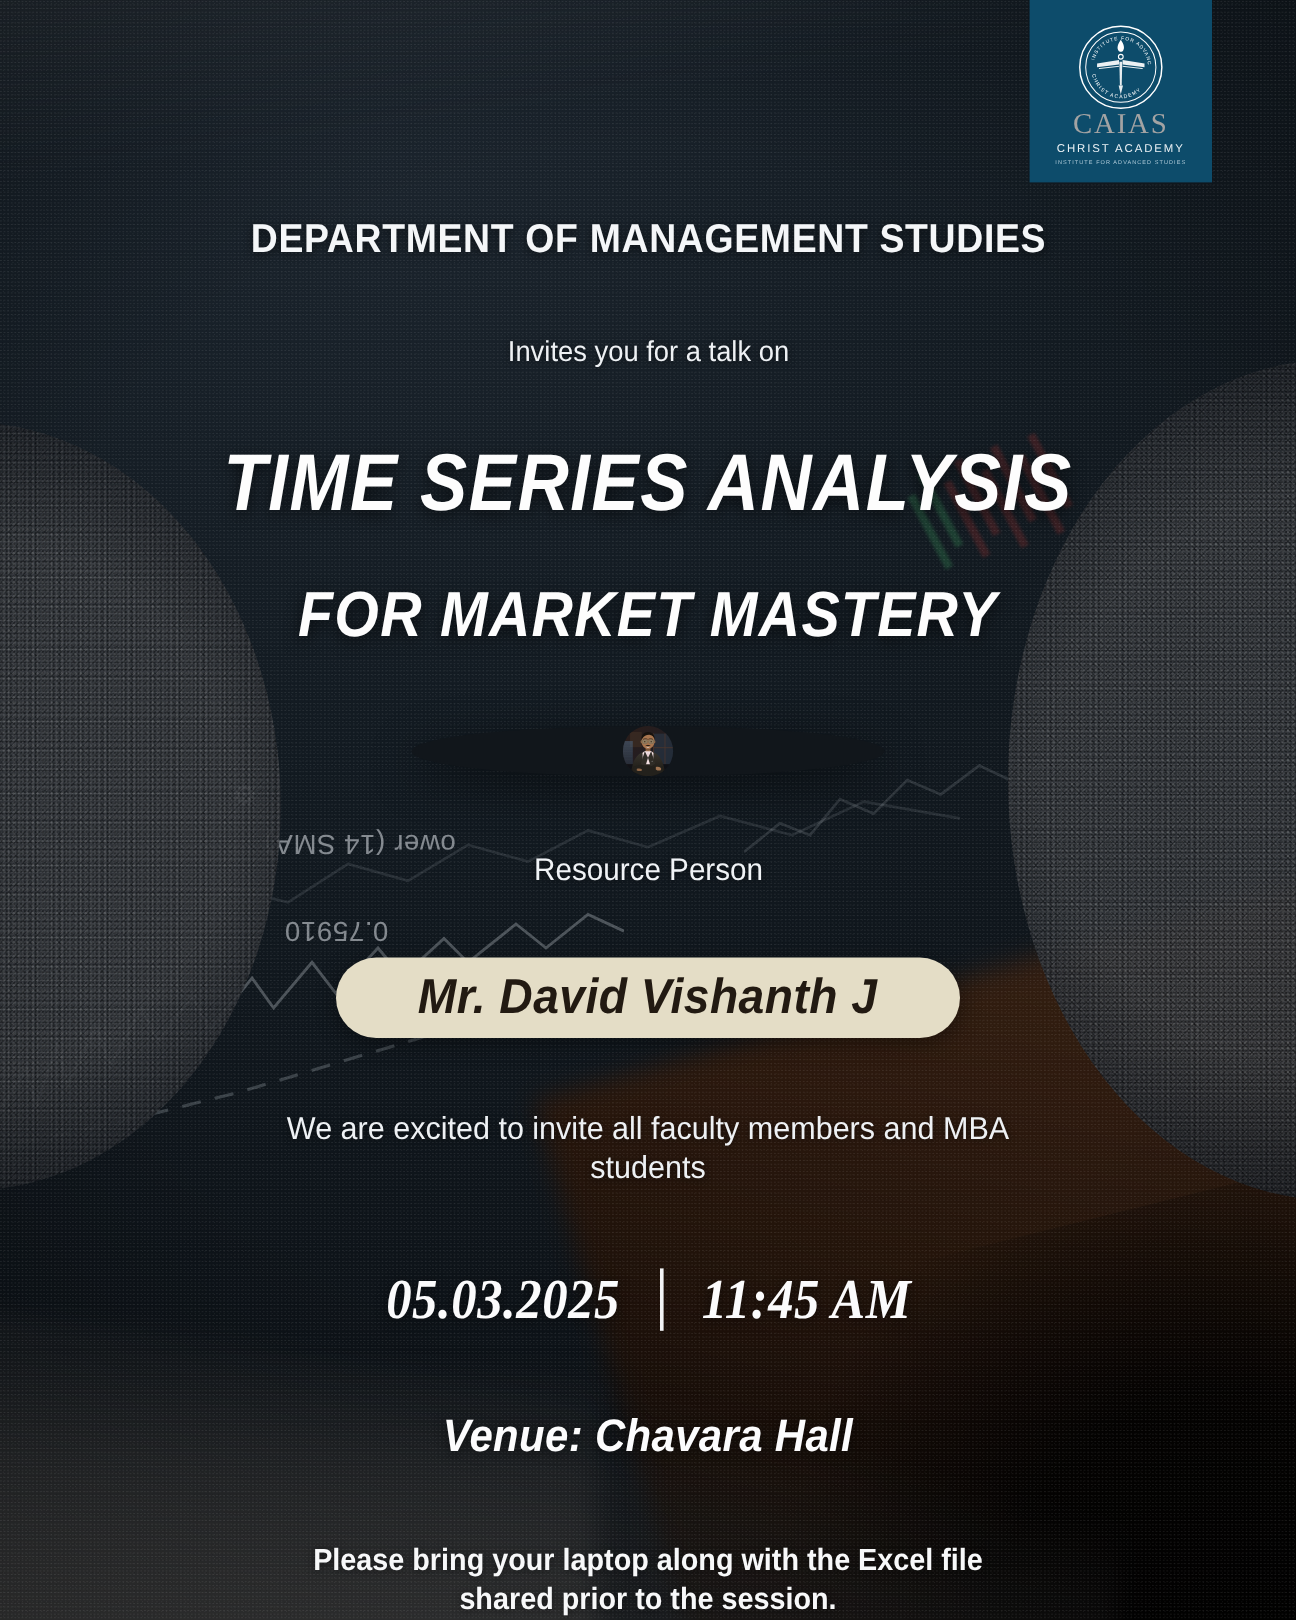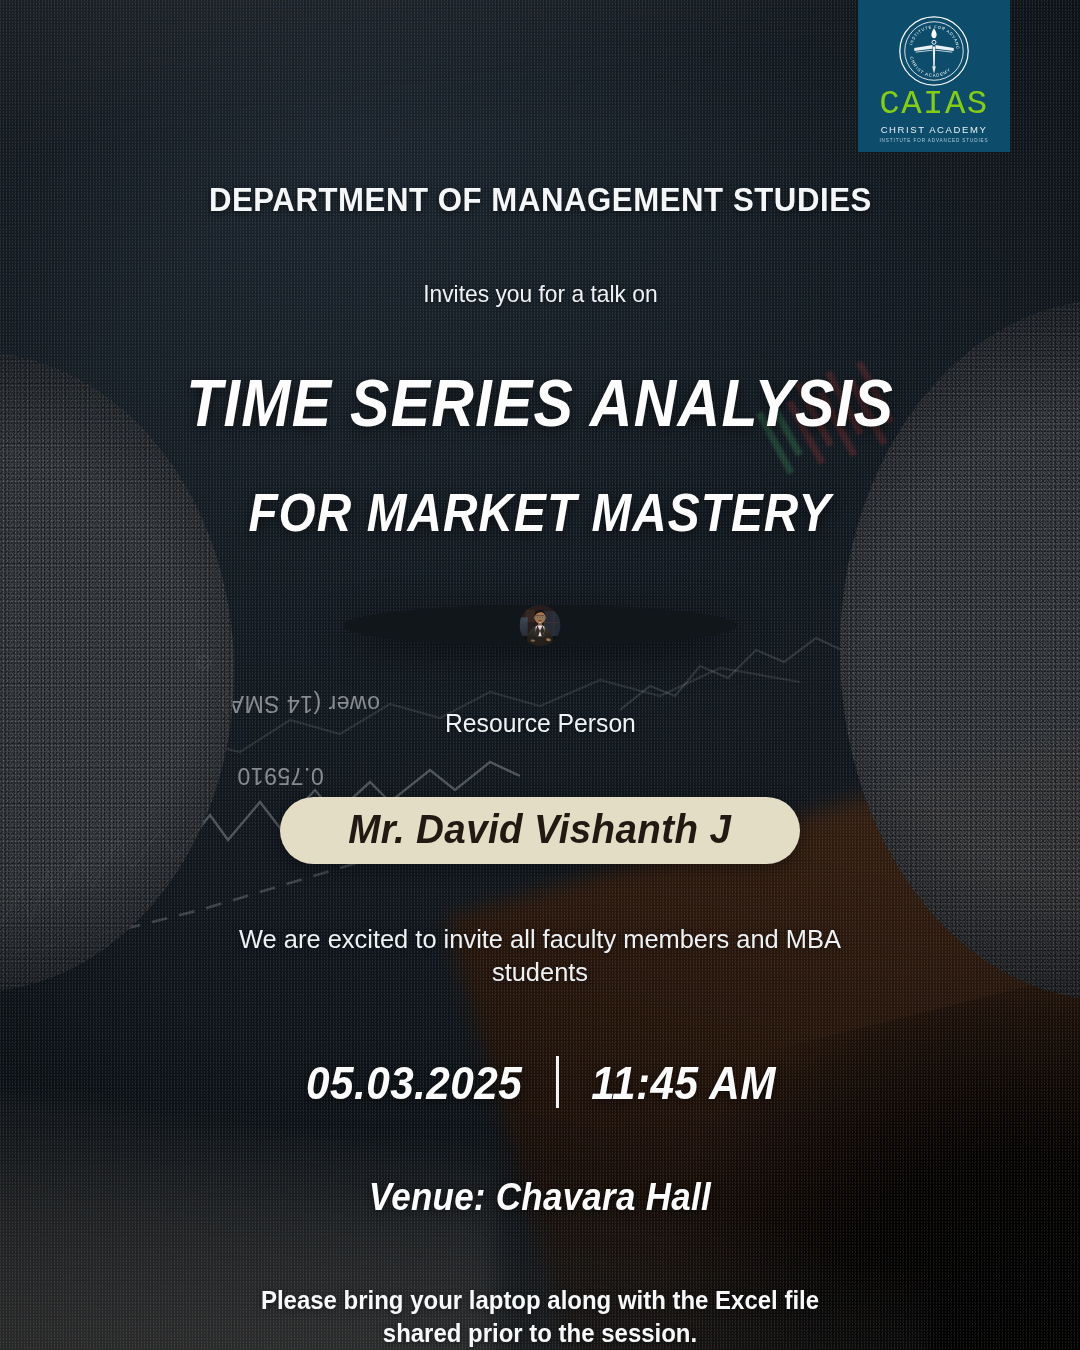--- a/index.html
+++ b/index.html
@@ -142,27 +142,27 @@
   .logo-panel{
     position:absolute; left:858px; top:0;
     width:152px; height:152px;
     background:#0d4c6b;
     display:flex; flex-direction:column;
     align-items:center; justify-content:center;
     padding-top:4px;
   }
   .logo-emblem{ width:76px; height:76px; display:block; }
   .logo-word{
-    color:#84cc16;
-    font-size:34px;
+    color:#a3a3a3;
+    font-size:24px;
     font-weight:400;
     letter-spacing:1.5px;
     line-height:1;
     margin-top:-2px;
-    font-family:Liberation Mono, monospace;
+    font-family:Liberation Serif, serif;
   }
   .logo-sub{
     color:#e9f0f4;
     font-size:9.5px;
     letter-spacing:1.6px;
     margin-top:3px;
   }
   .logo-sub2{
     color:#aecad8;
     font-size:4.6px;
@@ -272,20 +272,21 @@
   .datetime{
     margin-top:22px;
     display:flex; align-items:center; justify-content:center;
     gap:22px;
     color:#fbfbfc;
     font-size:47px;
     font-weight:bold;
     font-style:italic;
     letter-spacing:.5px;
     text-shadow:0 2px 10px rgba(0,0,0,.55);
+    font-family:Liberation Serif, serif;
   }
   .datetime .dt{ transform:scaleX(.9); }
   .divider{
     width:3px; height:52px;
     background:#f2f3f5;
     display:block;
   }
 
   .venue{
     margin-top:22px;

